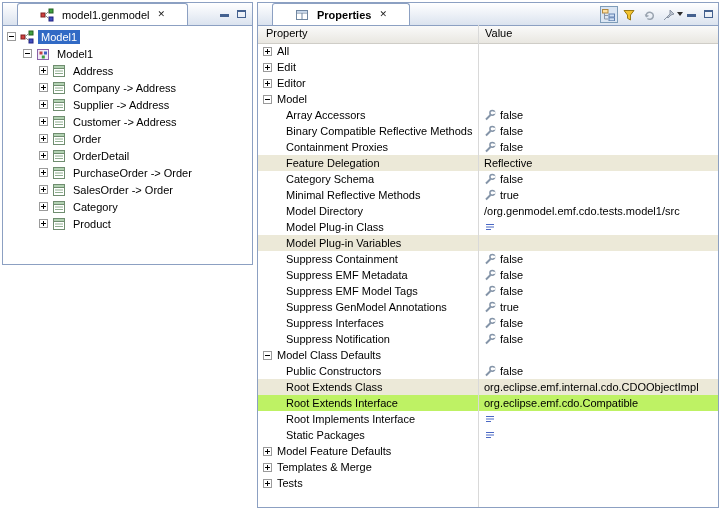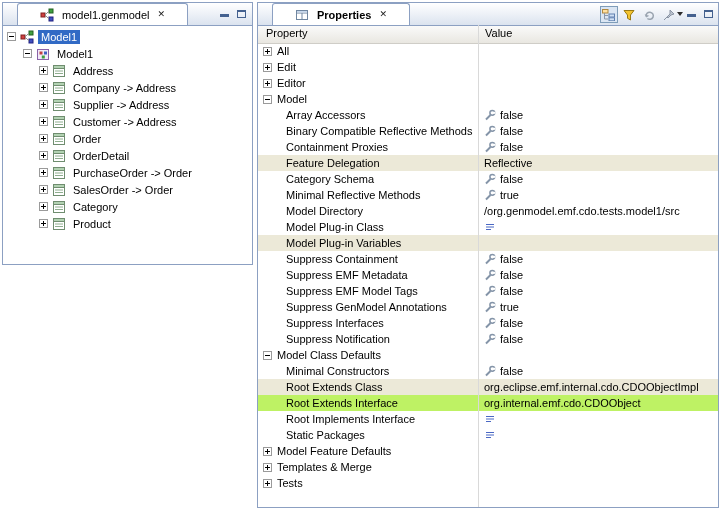--- a/index.html
+++ b/index.html
@@ -518,21 +518,21 @@
         </div>
         <div class="prow">
           <span class="pcell">
             <span class="expander"></span>
             <span>Model Class Defaults</span>
           </span>
           <span class="vcell"></span>
         </div>
         <div class="prow">
           <span class="pcell">
-            <span class="prop-label">Minimal Constructors</span>
+            <span class="prop-label">Public Constructors</span>
           </span>
           <span class="vcell">
             <span class="vicon">
               <svg width="12" height="12" viewBox="0 0 12 12">
                 <path d="M2 10.5 L6.5 6" stroke="#8494a8" stroke-width="2"></path>
                 <circle cx="8.3" cy="3.8" r="2.4" fill="none" stroke="#8494a8" stroke-width="1.5"></circle>
                 <rect x="8.8" y="2.8" width="2.6" height="2" fill="#ffffff"></rect>
               </svg>
             </span>
             <span>false</span>
@@ -544,21 +544,21 @@
           </span>
           <span class="vcell">
             <span>org.eclipse.emf.internal.cdo.CDOObjectImpl</span>
           </span>
         </div>
         <div class="prow" style="background: #bef264;">
           <span class="pcell">
             <span class="prop-label">Root Extends Interface</span>
           </span>
           <span class="vcell">
-            <span>org.internal.emf.cdo.CDOObject</span>
+            <span>org.eclipse.emf.cdo.Compatible</span>
           </span>
         </div>
         <div class="prow">
           <span class="pcell">
             <span class="prop-label">Root Implements Interface</span>
           </span>
           <span class="vcell">
             <span class="vicon">
               <svg width="12" height="12" viewBox="0 0 12 12">
                 <line x1="2" y1="3.5" x2="10" y2="3.5" stroke="#4a68c4"></line>

